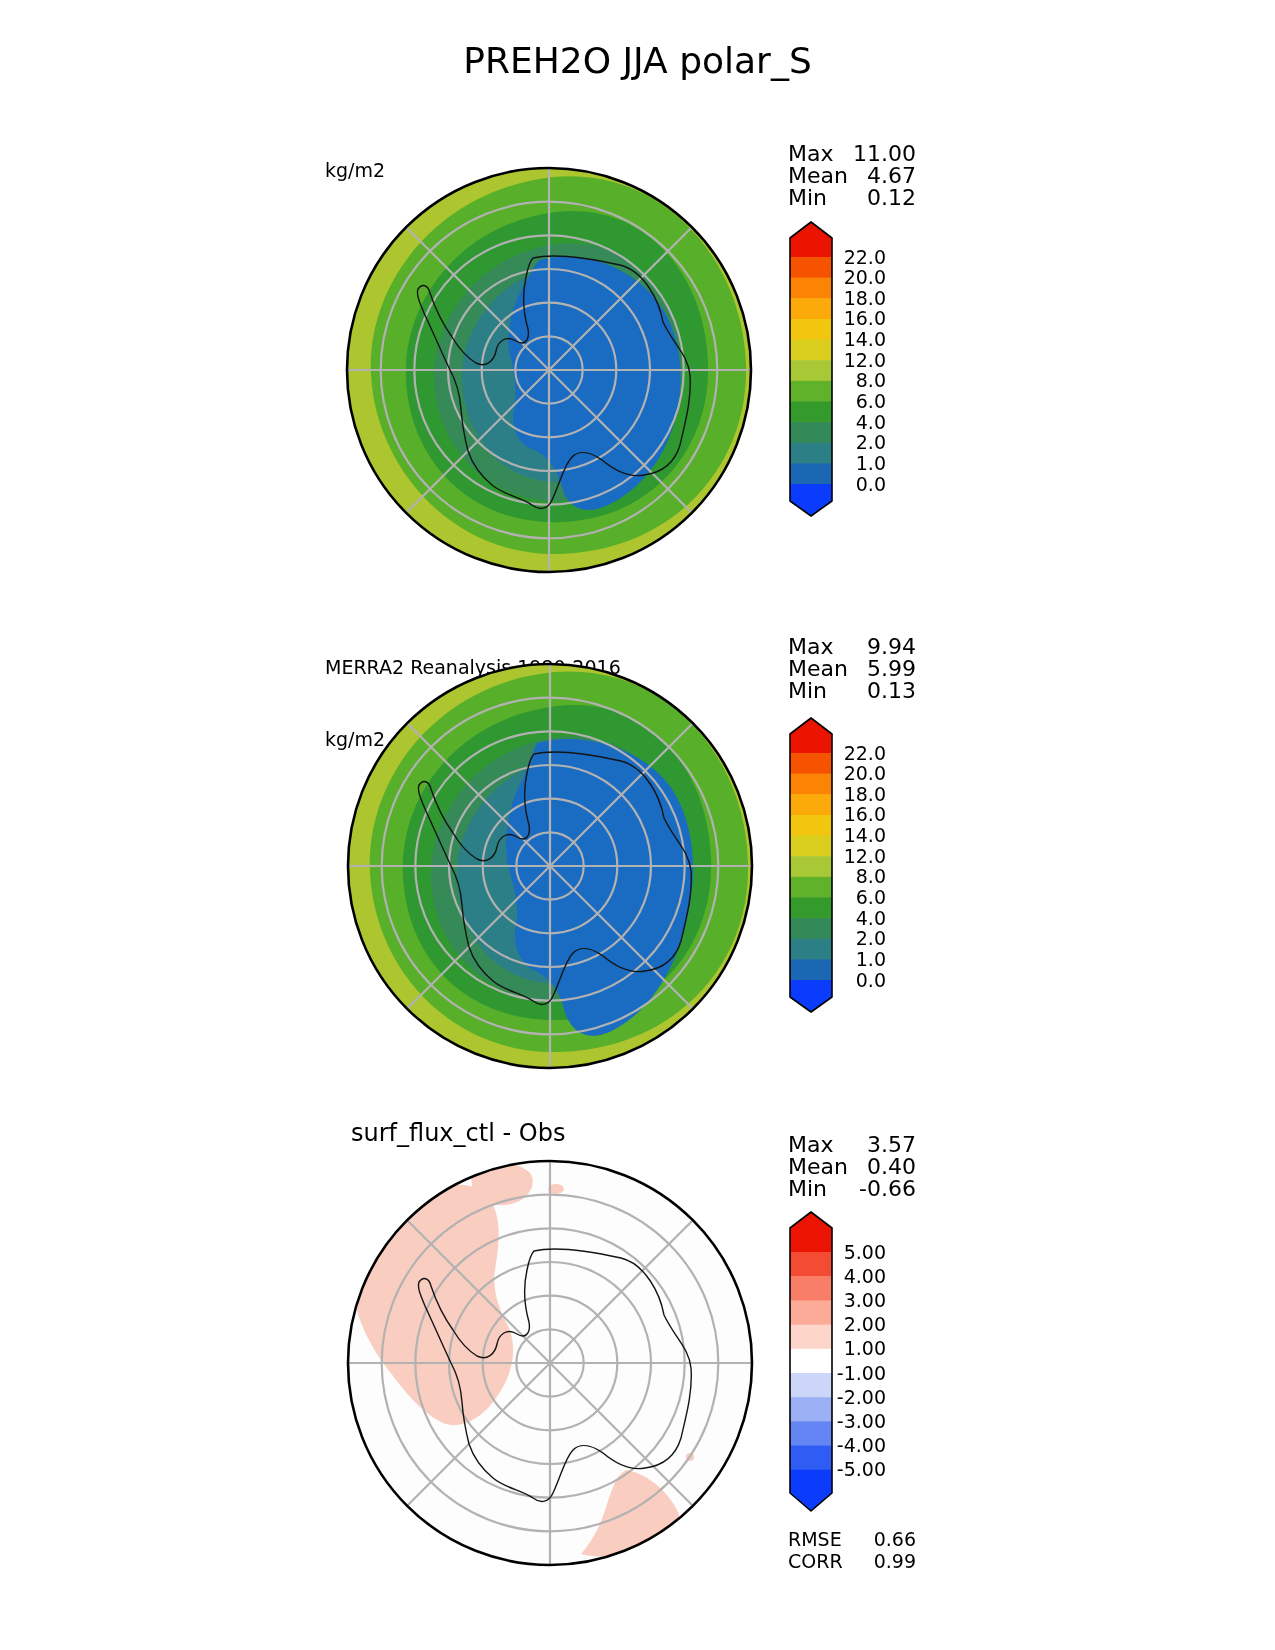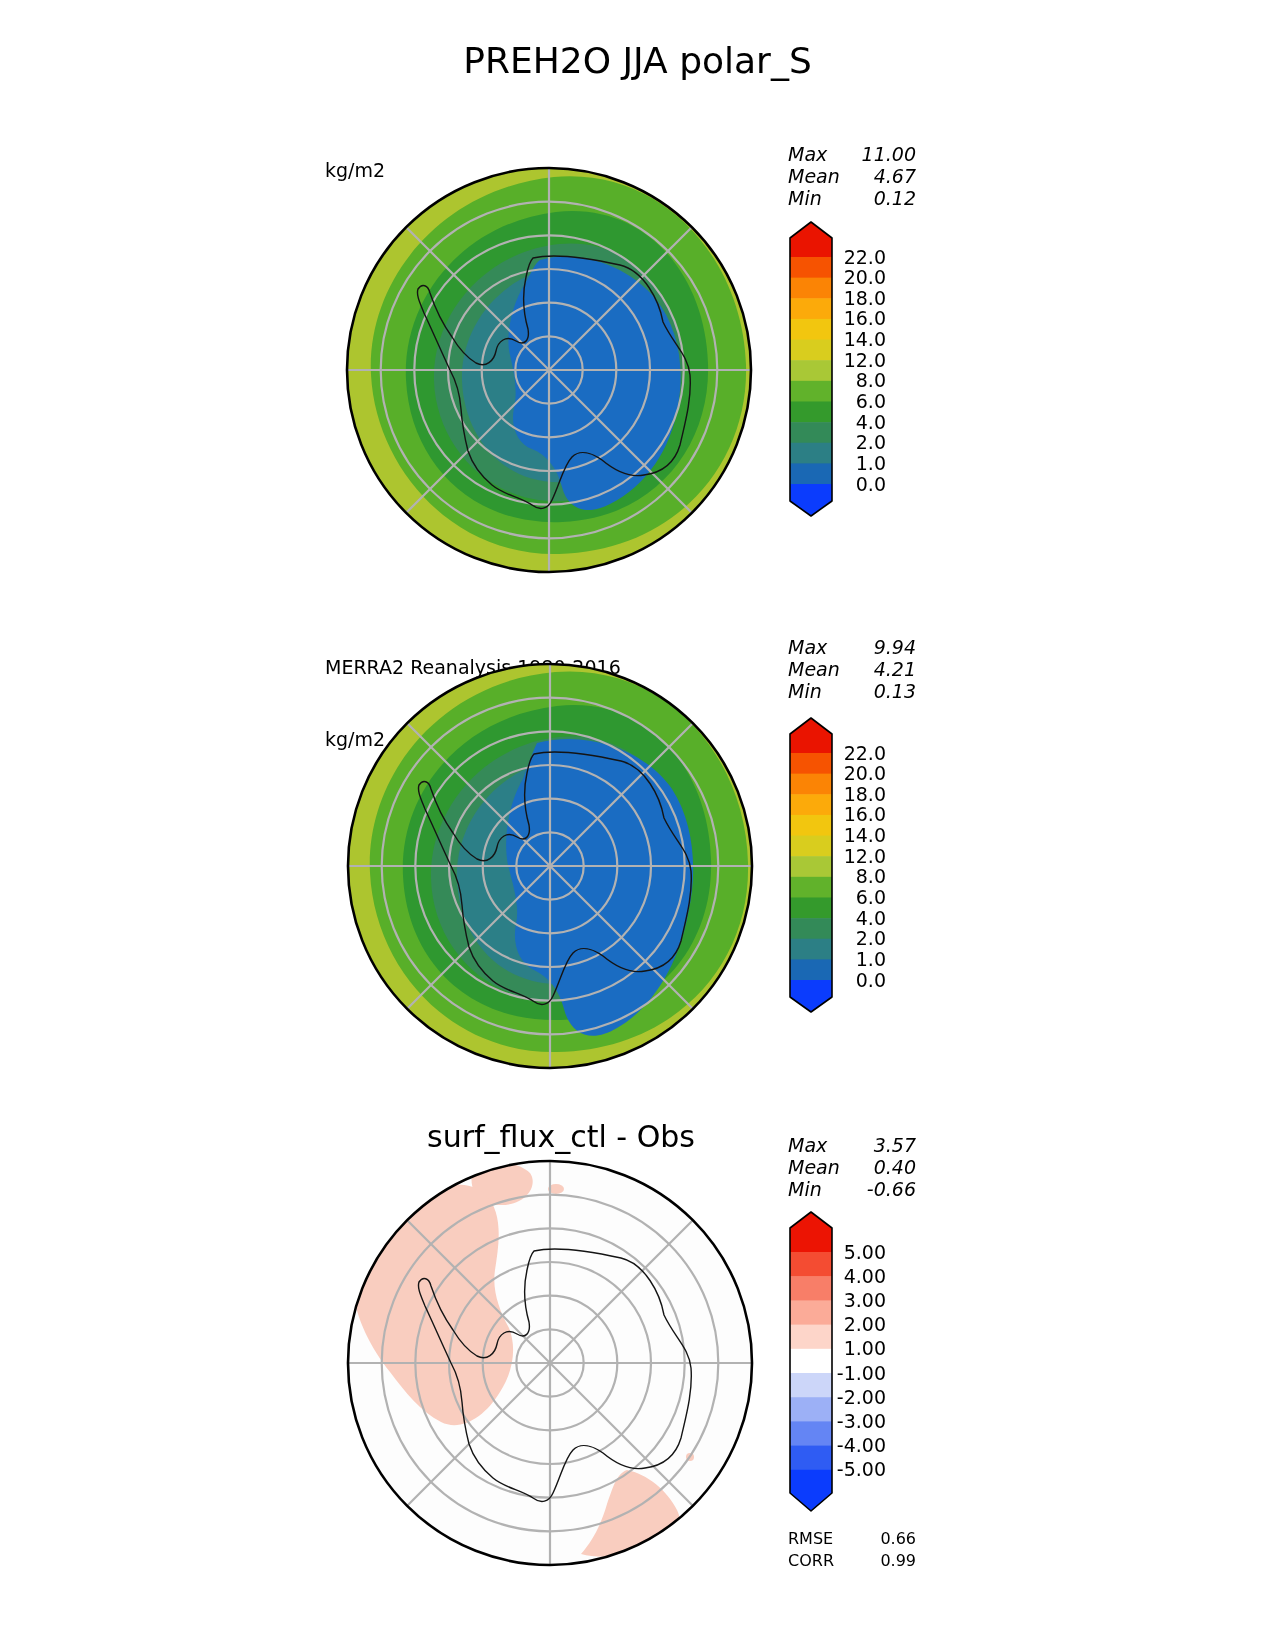--- a/index.html
+++ b/index.html
@@ -1,24 +1,24 @@
 <!DOCTYPE html>
 <html><head>
 <meta charset="utf-8">
 <style>
   html,body{margin:0;padding:0;background:#ffffff;}
   .page{position:relative;width:1142px;height:1650px;background:#ffffff;
         font-family:"DejaVu Sans","Liberation Sans",sans-serif;color:#000;overflow:hidden;}
   .abs{position:absolute;}
   .fig-title{left:0;top:40px;width:1275px;text-align:center;font-size:36px;}
   .plabel{font-size:19px;line-height:24px;white-space:pre;}
-  .p3title{font-size:30px;text-align:center;width:420px;}
-  .stats{width:128px;font-size:19px;line-height:22px;font-style:italic;}
+  .p3title{font-size:24px;width:420px;}
+  .stats{width:128px;font-size:22px;line-height:22px;}
   .srow{display:flex;justify-content:space-between;}
-  .metrics{width:128px;font-size:16px;line-height:22px;}
+  .metrics{width:128px;font-size:19px;line-height:22px;}
   svg{display:block;}
   svg text{font-family:"DejaVu Sans","Liberation Sans",sans-serif;font-size:19px;fill:#000;}
 </style>
 </head>
 <body>
 
 <div class="page">
 
   <svg width="0" height="0" style="position:absolute" aria-hidden="true">
     <defs>
@@ -123,21 +123,21 @@
     <circle cx="205" cy="205" r="202" fill="none" stroke="#000" stroke-width="2.6"></circle>
   </svg>
 
   <div class="abs stats" style="left:788px;top:636px">
     <div class="srow">
         <span>Max</span>
         <span>9.94</span>
       </div>
     <div class="srow">
         <span>Mean</span>
-        <span>4.21</span>
+        <span>5.99</span>
       </div>
     <div class="srow">
         <span>Min</span>
         <span>0.13</span>
       </div>
   </div>
 
   <svg class="abs" style="left:786px;top:714px" width="110" height="310" viewBox="0 0 110 310" id="cb-reference">
       <polygon points="4,39 4,20 25,4 46,20 46,39" fill="#ea1400"></polygon>
       <rect x="4" y="39" width="42" height="21.240000000000002" fill="#f65301"></rect>

